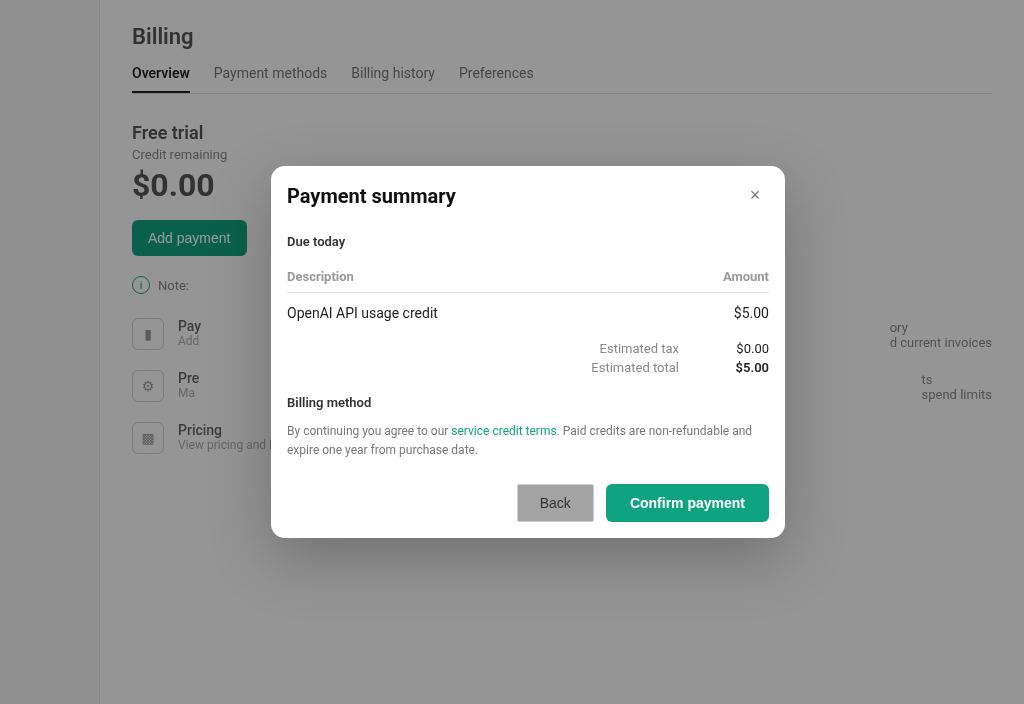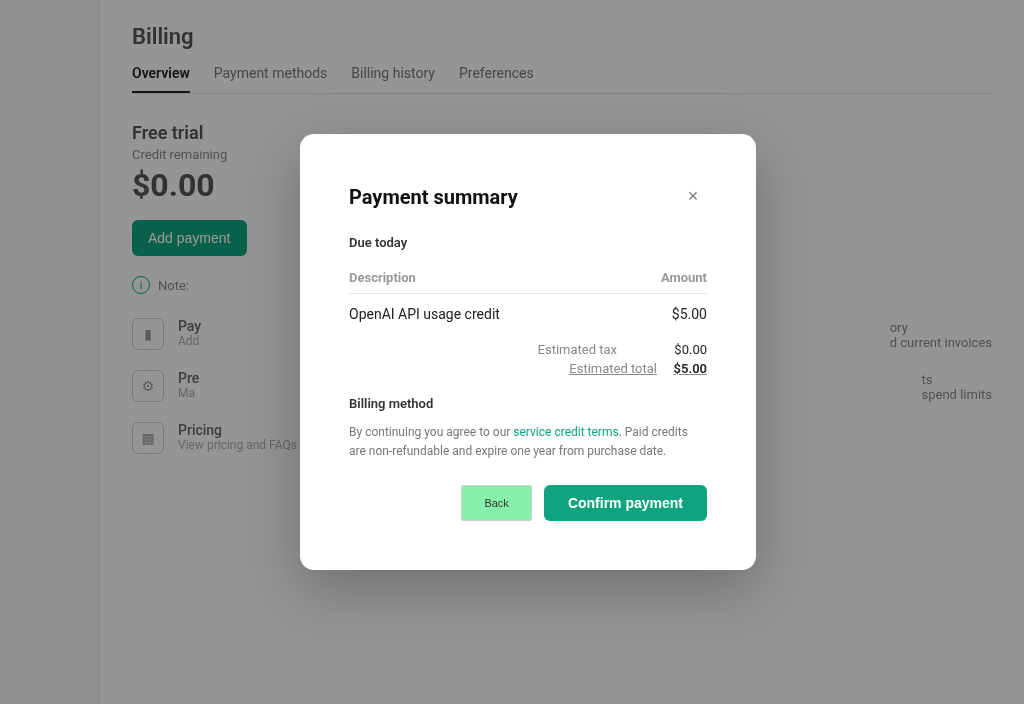--- a/index.html
+++ b/index.html
@@ -166,22 +166,22 @@
       display: flex;
       align-items: center;
       justify-content: center;
       z-index: 10;
     }
 
     
     .modal {
       background: #fff;
       border-radius: 14px;
-      width: 456px;
-      padding: 49px;
+      width: 514px;
+      padding: 16px;
       position: relative;
       box-shadow: 0 20px 60px rgba(0,0,0,0.25);
       margin-left: 32px;
     }
 
     .modal-header {
       display: flex;
       justify-content: space-between;
       align-items: center;
       margin-bottom: 24px;
@@ -256,24 +256,24 @@
 
     .subtotal-row span:last-child {
       color: #222;
       min-width: 50px;
       text-align: right;
     }
 
     .total-row {
       display: flex;
       justify-content: flex-end;
+      gap: 40px;
       font-size: 13px;
       color: #888;
       margin-bottom: 20px;
-      text-decoration: underline;
     }
 
     .total-row span:last-child {
       color: #222;
       font-weight: 600;
       min-width: 50px;
       text-align: right;
     }
 
     
@@ -322,26 +322,26 @@
     }
 
     
     .modal-footer {
       display: flex;
       justify-content: flex-end;
       gap: 12px;
     }
 
     .btn-back {
-      background: #86efac;
+      background: #a3a3a3;
       border: 1.5px solid #ccc;
       color: #333;
       padding: 10px 22px;
       border-radius: 2px;
-      font-size: 11px;
+      font-size: 14px;
       font-weight: 500;
       cursor: pointer;
     }
 
     .btn-confirm {
       background: #10a37f;
       border: none;
       color: #fff;
       padding: 10px 24px;
       border-radius: 6px;

